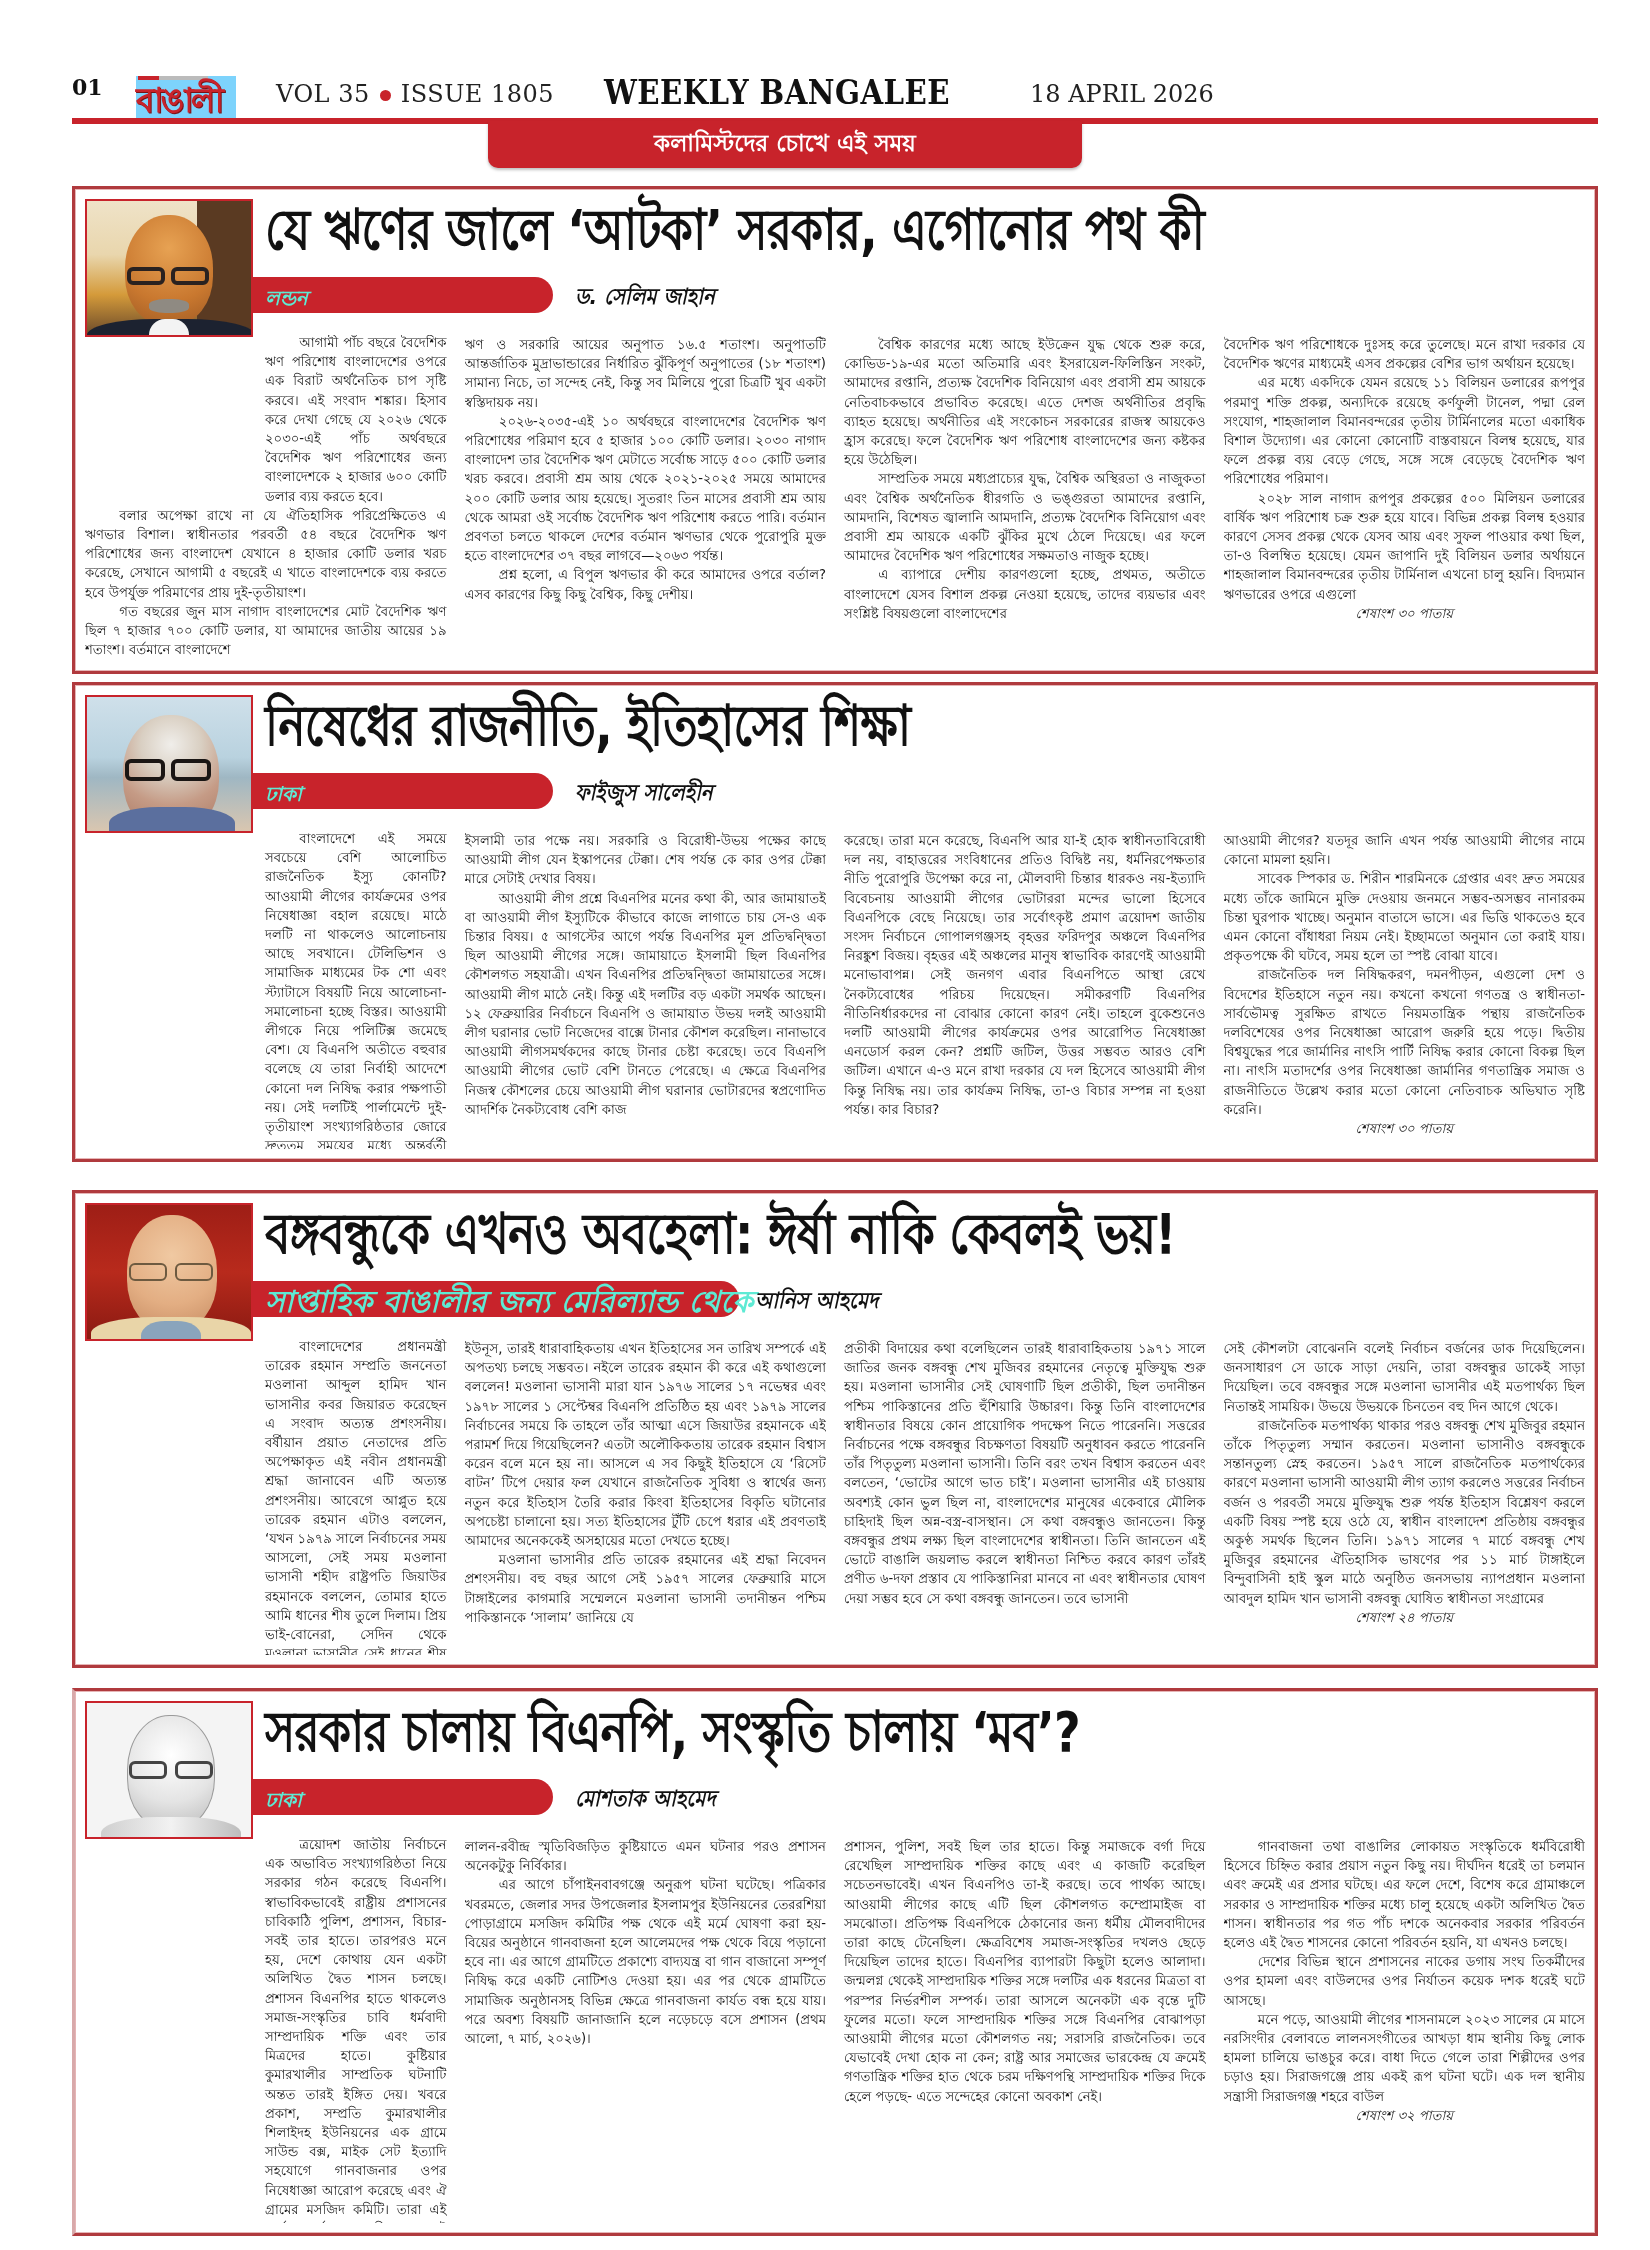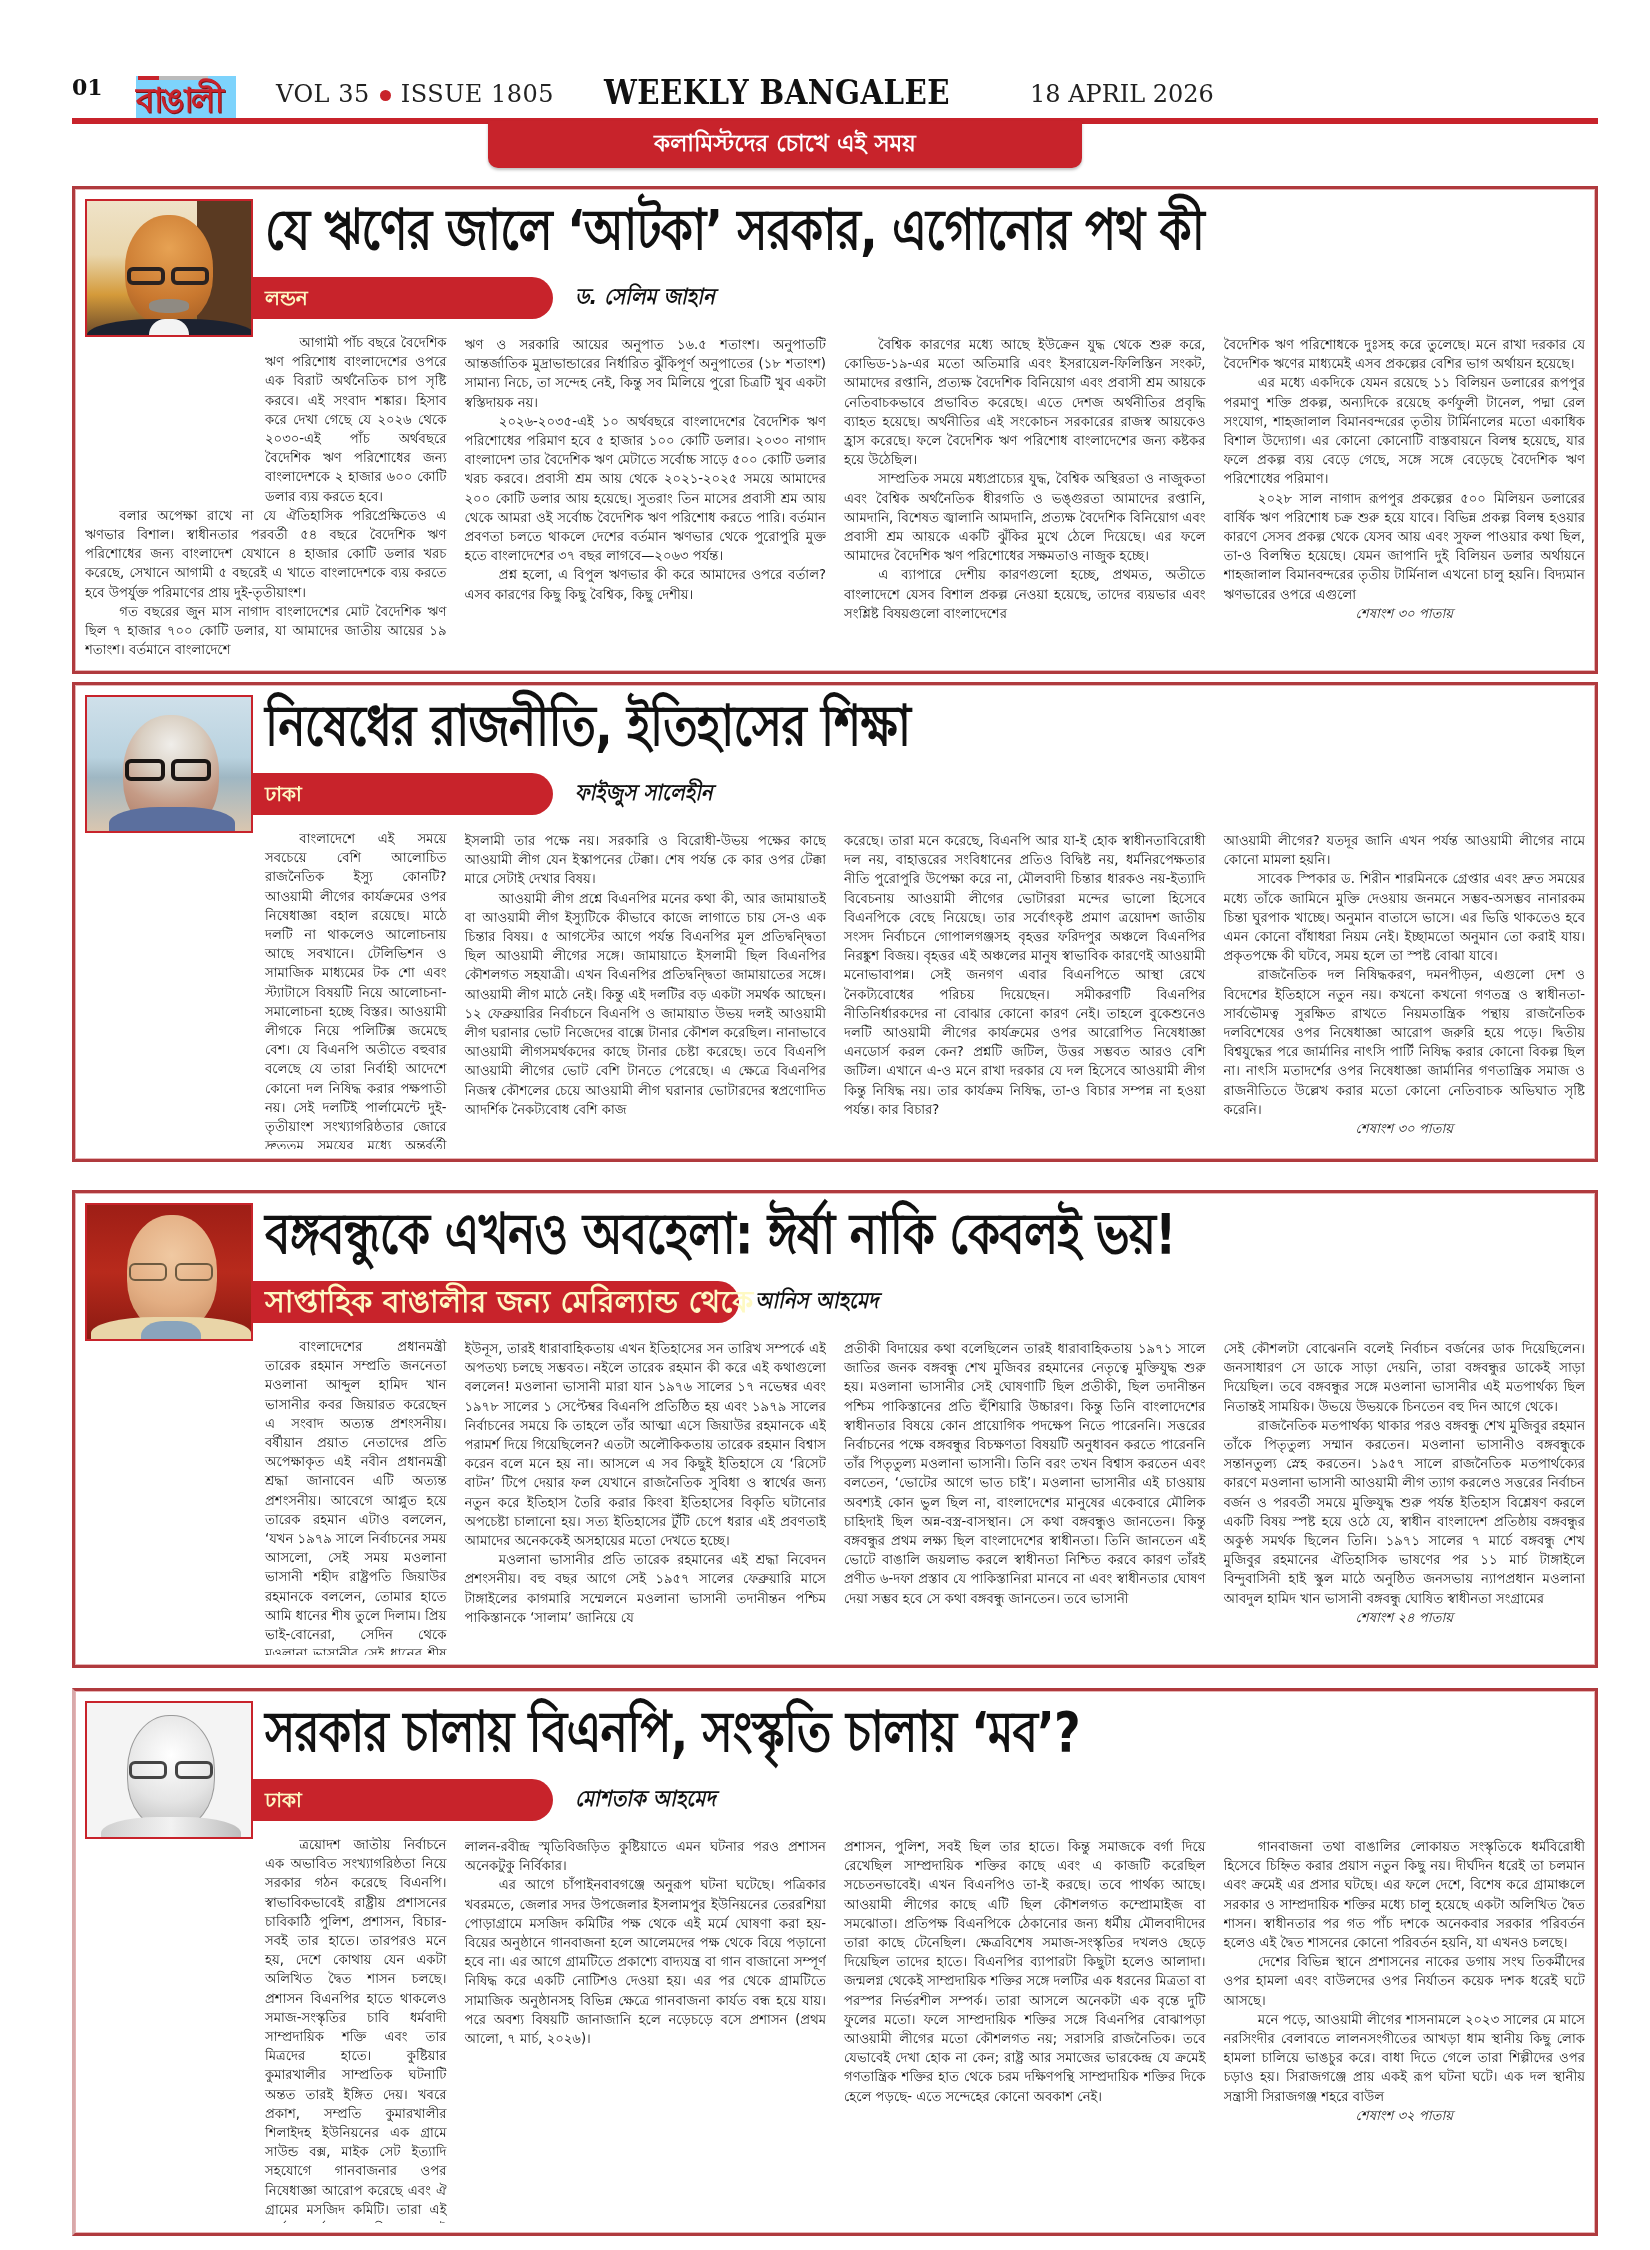--- a/index.html
+++ b/index.html
@@ -26,21 +26,21 @@
   .a3 { top: 1190px; height: 478px; }
   .a4 { top: 1688px; height: 548px; border-left-color:#d8a9aa;padding-left:16px; }
 
   .photo { position: absolute; left: 10px; top: 10px; width: 168px; height: 138px; border: 2px solid #c8232b; overflow: hidden; }
   .photo .bg { position: absolute; inset: 0; }
   .photo .head { position: absolute; border-radius: 48% 48% 44% 44%; }
   .photo .glasses { position: absolute; height: 18px; border: 4px solid #2a2220; border-radius: 6px; }
   .photo .body { position: absolute; border-radius: 40% 40% 0 0; }
 
   .headline { position: absolute; left: 190px; top: 6px; font-family: "DejaVu Sans", sans-serif; font-weight: bold; font-size: 56px; line-height: 70px; color: #111; transform: scaleX(0.82); transform-origin: left; white-space: nowrap; letter-spacing: -1px; }
-  .location-bar { position: absolute; left: 178px; top: 88px; width: 300px; height: 42px; background: #c8232b; border-radius: 0 24px 24px 0; color: #fef9c3; font-size: 20px; line-height: 42px; padding-left: 12px; font-weight: bold; white-space: nowrap; }
+  .location-bar { position: absolute; left: 178px; top: 88px; width: 300px; height: 36px; background: #c8232b; border-radius: 0 24px 24px 0; color: #5eead4; font-size: 20px; line-height: 42px; padding-left: 12px; font-weight: bold; white-space: nowrap; font-style: italic; }
   .location-bar.wide { width: 486px; font-size: 30px; }
   .author { position: absolute; top: 90px; font-size: 22px; font-style: italic; font-weight: bold; color: #111; white-space: nowrap; transform: scaleX(0.9); transform-origin: left; }
 
   .cols { position: absolute; left: 10px; top: 146px; right: 10px; bottom: 10px; display: grid; grid-template-columns: repeat(4, 1fr); column-gap: 18px; }
   .col { font-size: 13.2px; line-height: 19.2px; text-align: justify; color: #151515; overflow: hidden; }
   .col p { text-indent: 2.6em; }
   .col p.noindent { text-indent: 0; }
   .col .lead { padding-left: 180px; margin-top: -2px; }
   .cont { display:flex; justify-content: center; }
   .cont .cont-label { font-style: italic; white-space: nowrap; }

